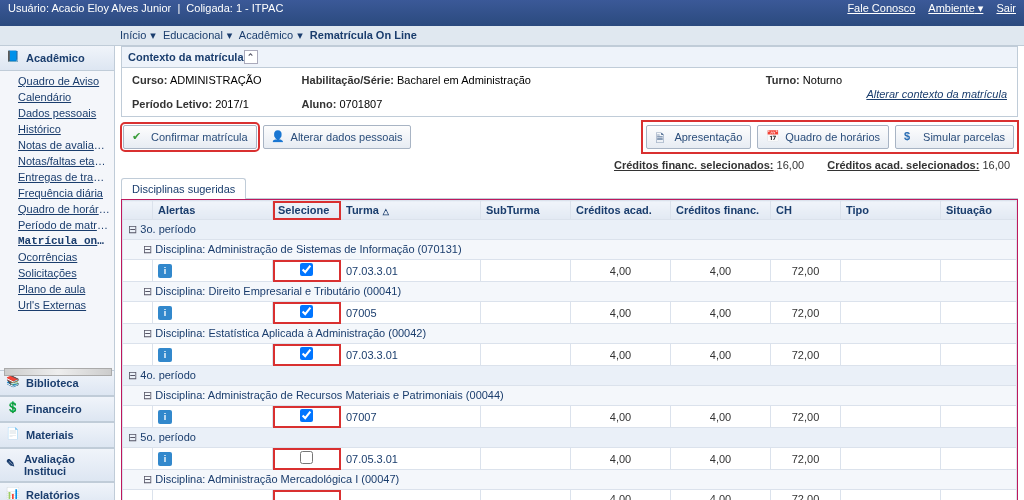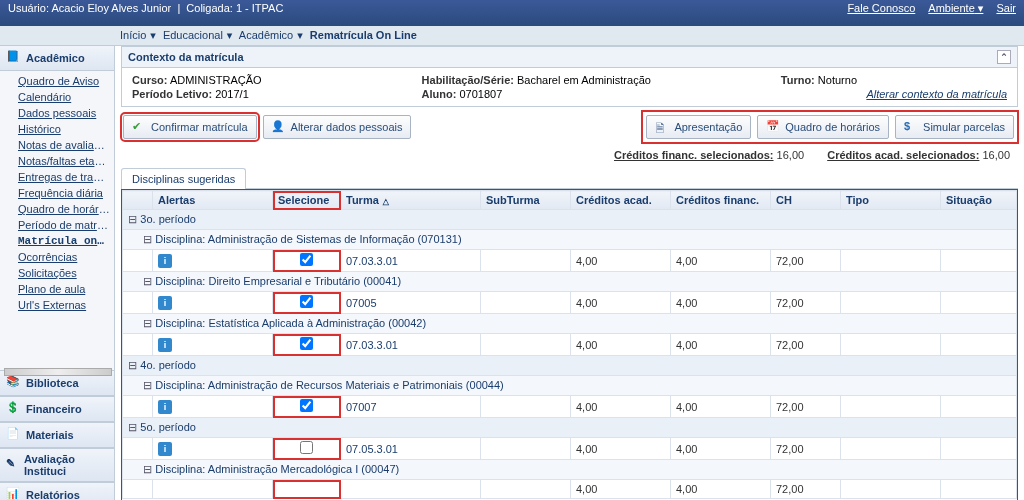--- a/index.html
+++ b/index.html
@@ -13,26 +13,26 @@
 .main { display: flex; height: calc(500px - 18px - 20px); }
 .sidebar { width: 115px; background: #f4f6fa; border-right: 1px solid #c0ccd8; display: flex; flex-direction: column; }
 .sidebar-section { padding: 2px 0; }
 .sidebar-header { font-weight: bold; color: #1a3d6d; padding: 4px 6px; background: linear-gradient(#f0f4fa,#dde6f2); border-bottom:1px solid #c0ccd8; display:flex; align-items:center; gap:4px; }
 .sidebar-header .hicon { width:16px; height:16px; display:inline-block; }
 .sidebar-item { padding: 2px 4px 2px 18px; color: #1a3d6d; text-decoration: underline; cursor: pointer; white-space: nowrap; overflow: hidden; text-overflow: ellipsis; display:block; }
 .sidebar-item.bold { font-weight: bold; font-family: Liberation Mono, monospace; }
 .sidebar .bottom { margin-top: auto; }
 .bottom .sidebar-header { border-top:1px solid #c0ccd8; }
 .content { flex: 1; padding: 0 6px 6px 6px; overflow: hidden; display:flex; flex-direction:column; }
-.panel-title { background: #eef3fa; border:1px solid #c0ccd8; padding: 3px 6px; font-weight: bold; color: #1a3d6d; display:flex; justify-content:space-between; align-items:center; }
+.panel-title { background: #eef3fa; border:1px solid #c0ccd8; padding: 3px 6px; font-weight: bold; color: #1a3d6d; display:flex; justify-content:flex-start; align-items:center; }
 .collapse-btn { width:14px; height:14px; border:1px solid #aab; background:#fff; color:#556; font-size:9px; display:flex; align-items:center; justify-content:center; cursor:pointer; }
 .context { border:1px solid #c0ccd8; border-top:none; padding: 6px 10px; display:flex; gap:40px; position:relative; }
-.context .group { display:flex; flex-direction:column; gap:2px; }
+.context .group { display:flex; flex-direction:column; gap:12px; }
 .context b { color:#333; }
-.context .turno { position:absolute; right:160px; top:6px; }
+.context .turno { position:absolute; right:175px; top:6px; }
 .context .alterar { position:absolute; right:10px; top:20px; color:#1a3d6d; text-decoration:underline; cursor:pointer; font-style:italic; }
 .toolbar { display:flex; justify-content:space-between; align-items:center; padding: 6px 2px; }
 .toolbar .left, .toolbar .right { display:flex; gap:6px; }
 .btn { background:linear-gradient(#fdfdfd,#e7ecf3); border:1px solid #a8b4c4; border-radius:2px; padding:4px 8px; display:flex; align-items:center; gap:5px; cursor:pointer; color:#2a4d7a; }
 .btn .bicon { width:14px; height:14px; display:inline-block; }
 .highlight-red { outline:2px solid #d93030; outline-offset:1px; }
 .credits { text-align:right; padding: 2px 8px 6px; color:#333; }
 .credits span.lbl { font-weight:bold; margin-left:20px;text-decoration:underline; }
 .tabs { display:flex; border-bottom:1px solid #c0ccd8; }
 .tab { padding:4px 10px; border:1px solid #c0ccd8; border-bottom:none; background:#f4f6fa; color:#1a3d6d; border-radius:3px 3px 0 0; margin-right:3px; cursor:pointer; }
@@ -40,21 +40,21 @@
 .grid { border:1px solid #be185d; flex:1; overflow-y:auto; overflow-x:hidden; }
 table { border-collapse:collapse; width:100%; table-layout:fixed; }
 th, td { border:1px solid #dbe2ec; padding:3px 5px; text-align:left; color:#333; overflow:hidden; text-overflow:ellipsis; white-space:nowrap; }
 th { background:linear-gradient(#f0f4fa,#e2e9f3); font-weight:bold; color:#1a3d6d; position:sticky; top:0; }
 .group-row td { background:#eaf0f8; color:#1a3d6d; font-weight:normal; }
 .group-row td::before { content:"⊟ "; color:#556; }
 .sub-row td { background:#f4f7fb; color:#1a3d6d; padding-left:20px; }
 .sub-row td::before { content:"⊟ "; color:#556; }
 .data-row td { background:#fff; }
 .data-row td.turma a { color:#1a3d6d; text-decoration:none; }
-.data-row td.num { text-align:left; }
+.data-row td.num { text-align:center; }
 .info { display:inline-block; width:14px; height:14px; background:#3288cc; color:#fff; border-radius:2px; font-weight:bold; text-align:center; line-height:14px; font-size:9px; }
 .chk { text-align:center; }
 col.c0 { width:30px; } col.c1 { width:120px; } col.c2 { width:68px; } col.c3 { width:140px; } col.c4 { width:90px; } col.c5 { width:100px; } col.c6 { width:100px; } col.c7 { width:70px; } col.c8 { width:100px; } col.c9 { width:auto; }
 .sel-col { outline:2px solid #d93030; outline-offset:-2px; }
 .sort-ind { font-size:8px; margin-left:4px; }
 .scroll-hint { position:absolute; left:4px; bottom:124px; width:108px; height:8px; background:linear-gradient(90deg,#ccc,#eee,#ccc); border:1px solid #aaa; }
 </style>
 </head>
 <body>
 
@@ -131,21 +131,21 @@
   <div class="content">
     <div class="panel-title">
       <span>Contexto da matrícula</span>
       <span class="collapse-btn">⌃</span>
     </div>
     <div class="context">
       <div class="group">
         <div><b>Curso:</b> <span>ADMINISTRAÇÃO</span></div>
         <div><b>Período Letivo:</b> <span>2017/1</span></div>
       </div>
-      <div class="group" style="margin-left:120px;">
+      <div class="group" style="">
         <div><b>Habilitação/Série:</b> <span>Bacharel em Administração</span></div>
         <div><b>Aluno:</b> <span>0701807</span></div>
       </div>
       <div class="turno"><b>Turno:</b> <span>Noturno</span></div>
       <a class="alterar">Alterar contexto da matrícula</a>
     </div>
 
     <div class="toolbar">
       <div class="left">
         <div class="btn highlight-red">

